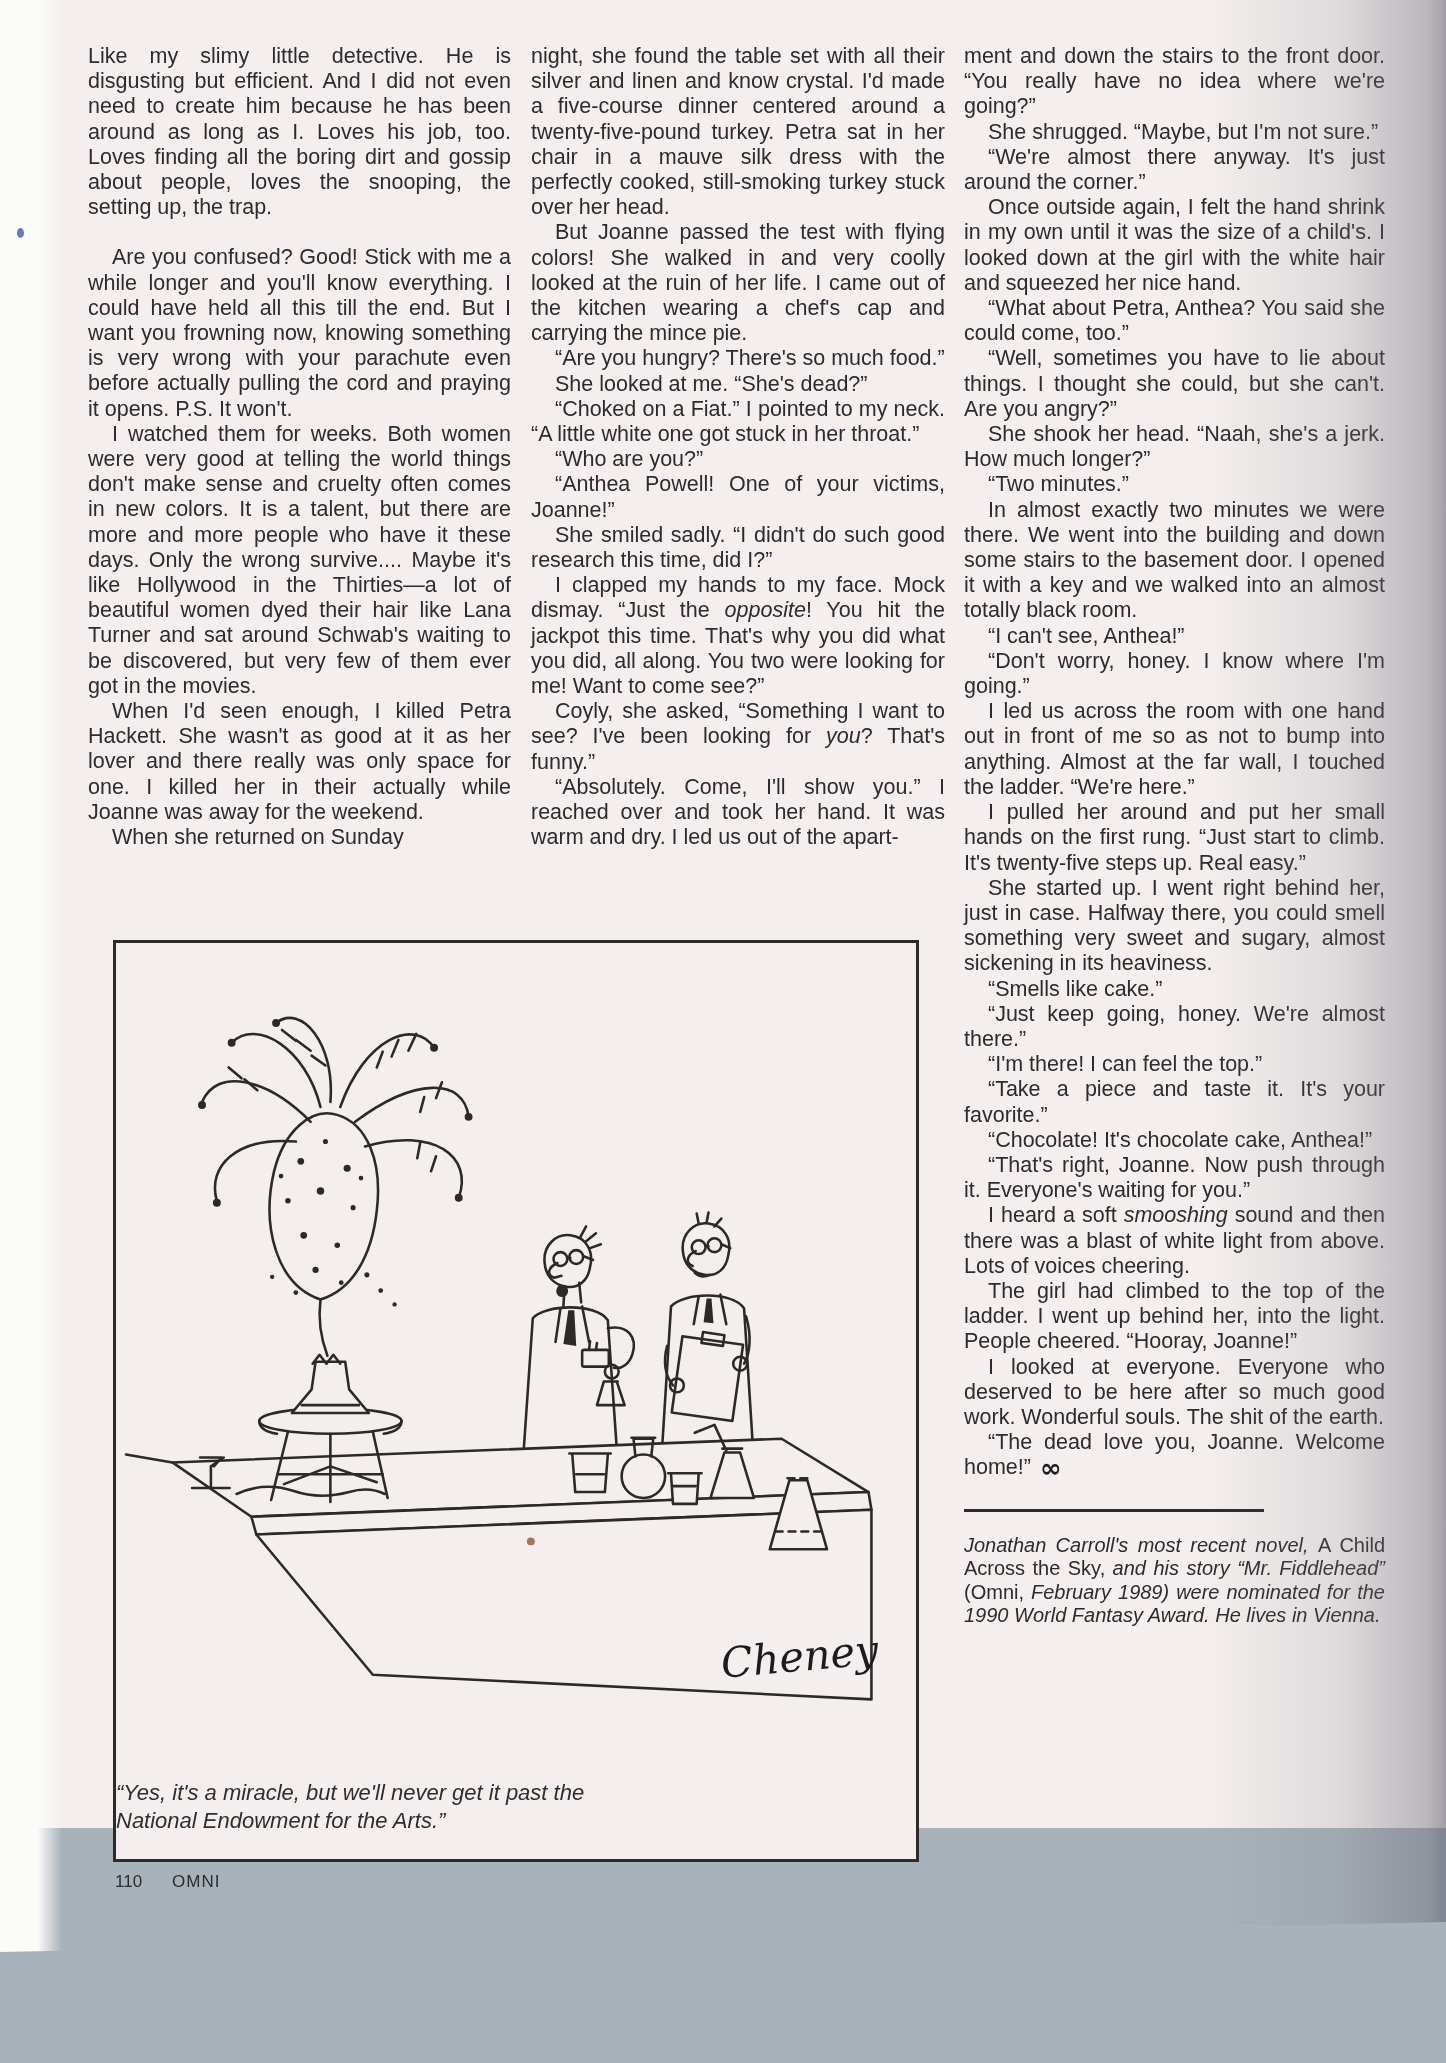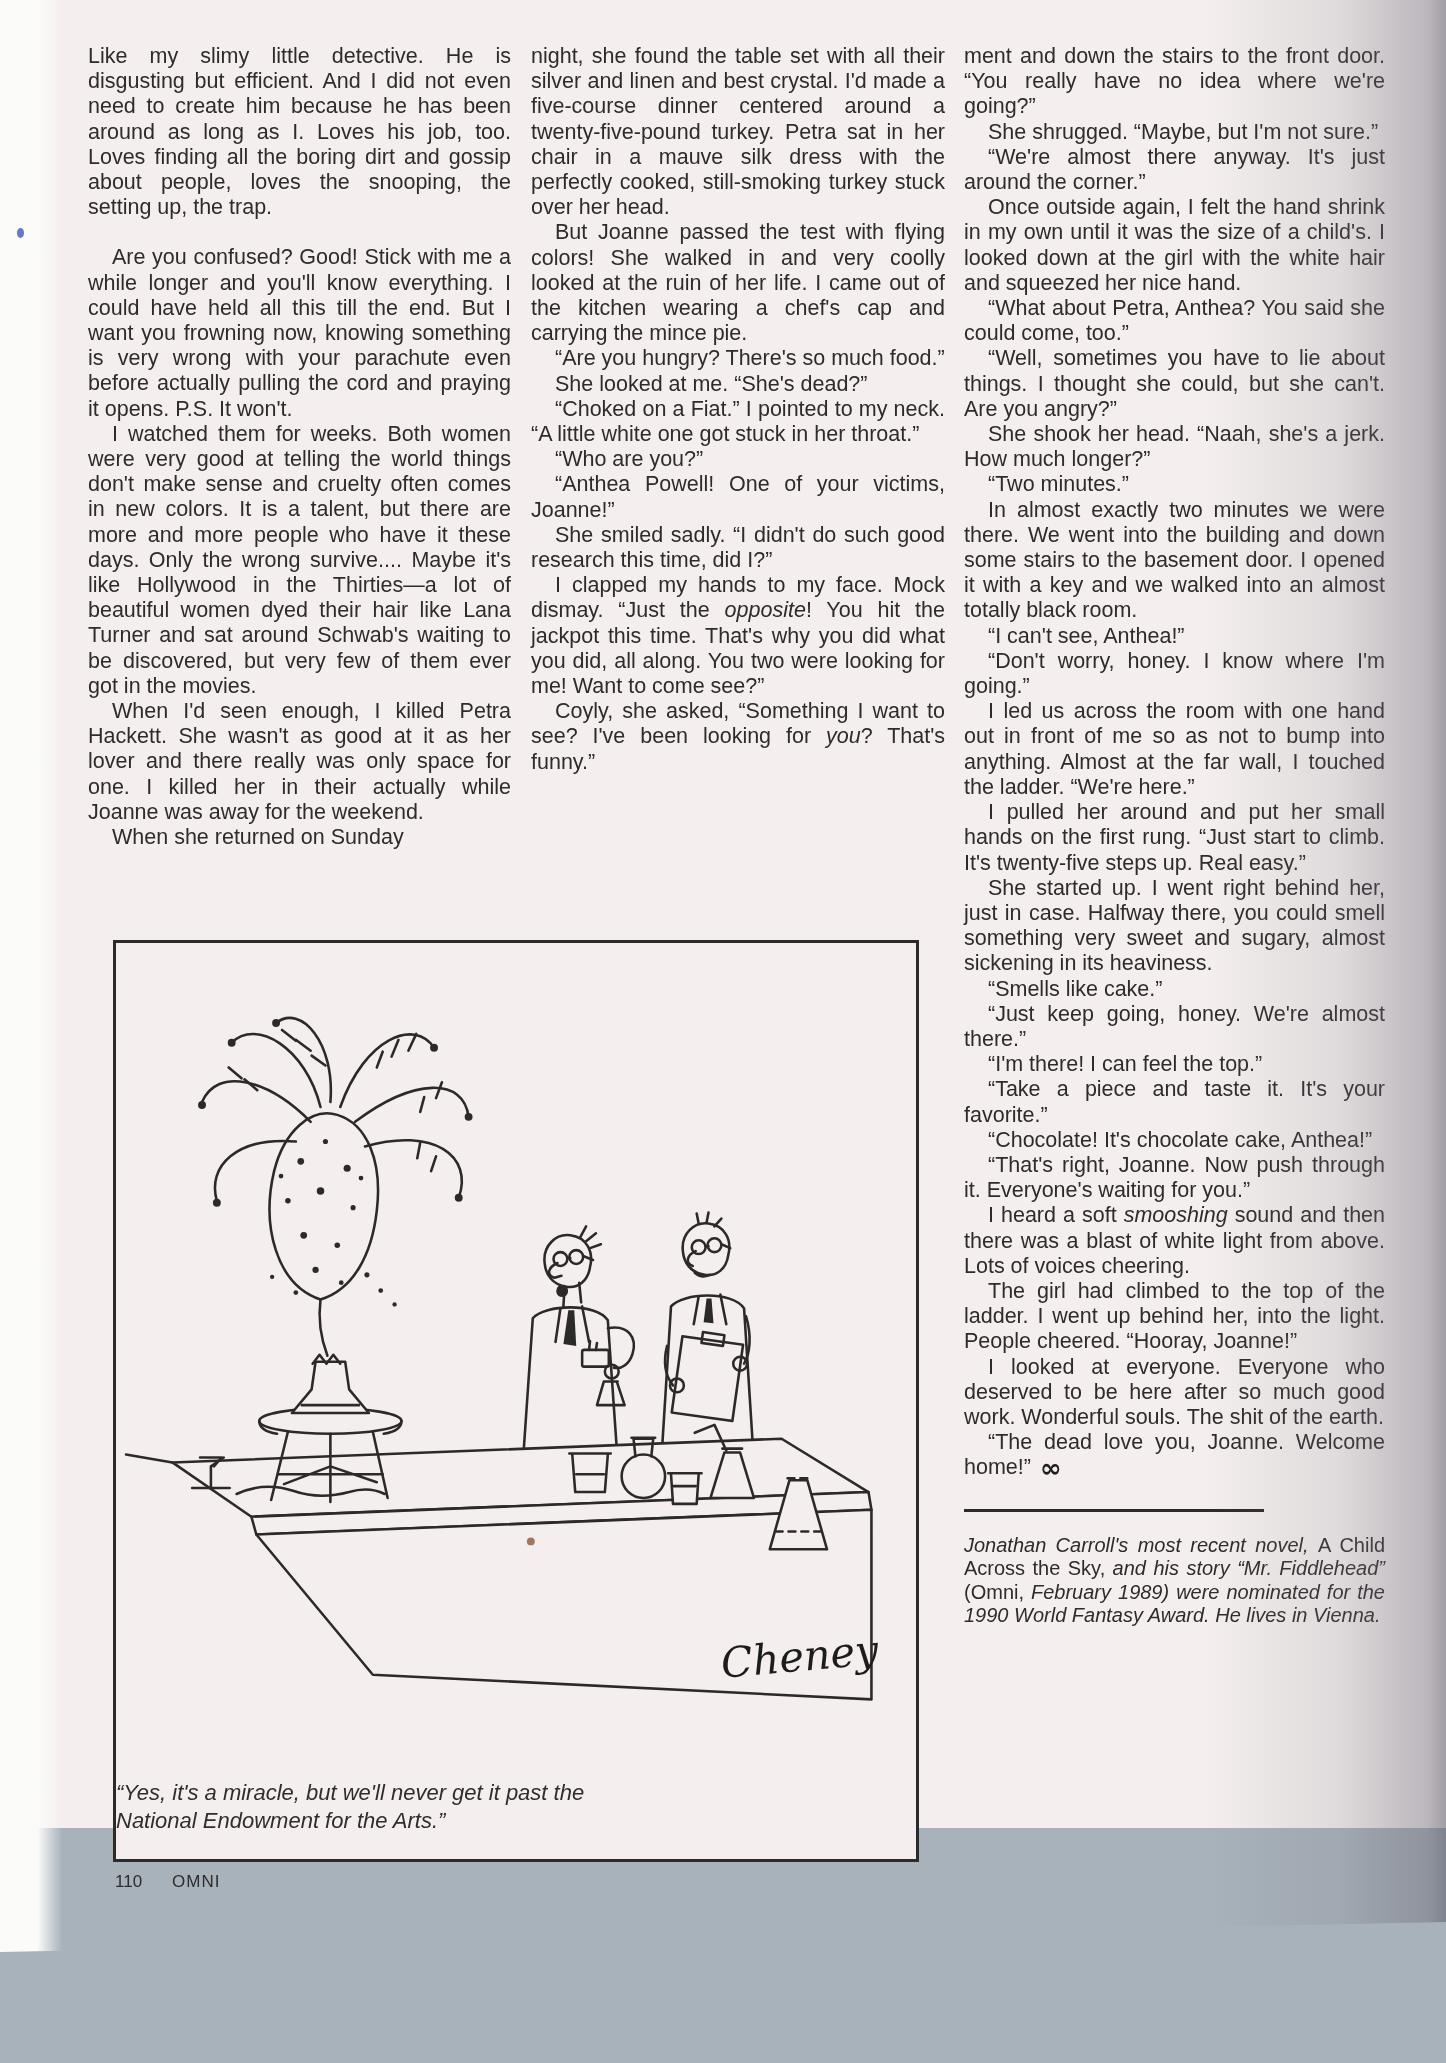--- a/index.html
+++ b/index.html
@@ -76,30 +76,31 @@
   <div class="speck"></div>
 
   <div class="col" id="col1">
       <p class="para noindent">Like my slimy little detective. He is disgusting but efficient. And I did not even need to create him because he has been around as long as I. Loves his job, too. Loves finding all the boring dirt and gossip about people, loves the snooping, the setting up, the trap.</p>
       <p class="para gap">Are you confused? Good! Stick with me a while longer and you'll know everything. I could have held all this till the end. But I want you frowning now, knowing something is very wrong with your parachute even before actually pulling the cord and praying it opens. P.S. It won't.</p>
       <p class="para">I watched them for weeks. Both women were very good at telling the world things don't make sense and cruelty often comes in new colors. It is a talent, but there are more and more people who have it these days. Only the wrong survive.... Maybe it's like Hollywood in the Thirties—a lot of beautiful women dyed their hair like Lana Turner and sat around Schwab's waiting to be discovered, but very few of them ever got in the movies.</p>
       <p class="para">When I'd seen enough, I killed Petra Hackett. She wasn't as good at it as her lover and there really was only space for one. I killed her in their actually while Joanne was away for the weekend.</p>
       <p class="para">When she returned on Sunday</p>
     </div>
   <div class="col" id="col2">
-      <p class="para noindent">night, she found the table set with all their silver and linen and best crystal. I'd made a five-course dinner centered around a twenty-five-pound turkey. Petra sat in her chair in a mauve silk dress with the perfectly cooked, still-smoking turkey stuck over her head.</p>
+      <p class="para noindent">night, she found the table set with all their silver and linen and know crystal. I'd made a five-course dinner centered around a twenty-five-pound turkey. Petra sat in her chair in a mauve silk dress with the perfectly cooked, still-smoking turkey stuck over her head.</p>
       <p class="para">But Joanne passed the test with flying colors! She walked in and very coolly looked at the ruin of her life. I came out of the kitchen wearing a chef's cap and carrying the mince pie.</p>
       <p class="para">“Are you hungry? There's so much food.”</p>
       <p class="para">She looked at me. “She's dead?”</p>
       <p class="para">“Choked on a Fiat.” I pointed to my neck. “A little white one got stuck in her throat.”</p>
       <p class="para">“Who are you?”</p>
       <p class="para">“Anthea Powell! One of your victims, Joanne!”</p>
       <p class="para">She smiled sadly. “I didn't do such good research this time, did I?”</p>
       <p class="para">I clapped my hands to my face. Mock dismay. “Just the <em>opposite</em>! You hit the jackpot this time. That's why you did what you did, all along. You two were looking for me! Want to come see?”</p>
       <p class="para">Coyly, she asked, “Something I want to see? I've been looking for <em>you</em>? That's funny.”</p>
+      <p class="para">“Absolutely. Come, I'll show you.” I reached over and took her hand. It was warm and dry. I led us out of the apart-</p>
     </div>
   <div class="col" id="col3">
 
   <p class="para noindent">ment and down the stairs to the front door. “You really have no idea where we're going?”</p>
       <p class="para">She shrugged. “Maybe, but I'm not sure.”</p>
       <p class="para">“We're almost there anyway. It's just around the corner.”</p>
       <p class="para">Once outside again, I felt the hand shrink in my own until it was the size of a child's. I looked down at the girl with the white hair and squeezed her nice hand.</p>
       <p class="para">“What about Petra, Anthea? You said she could come, too.”</p>
       <p class="para">“Well, sometimes you have to lie about things. I thought she could, but she can't. Are you angry?”</p>
       <p class="para">She shook her head. “Naah, she's a jerk. How much longer?”</p>

